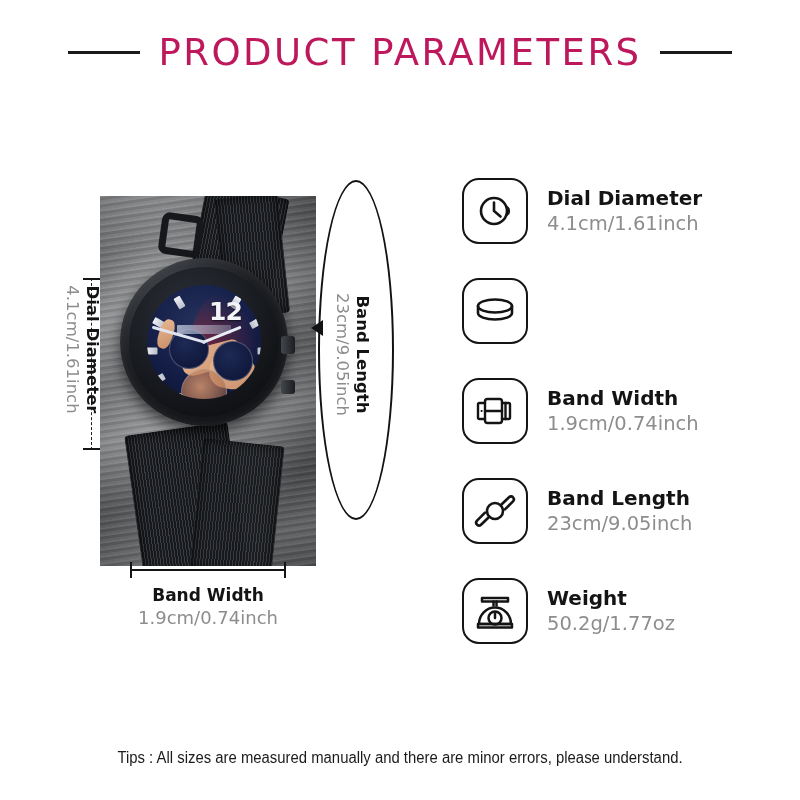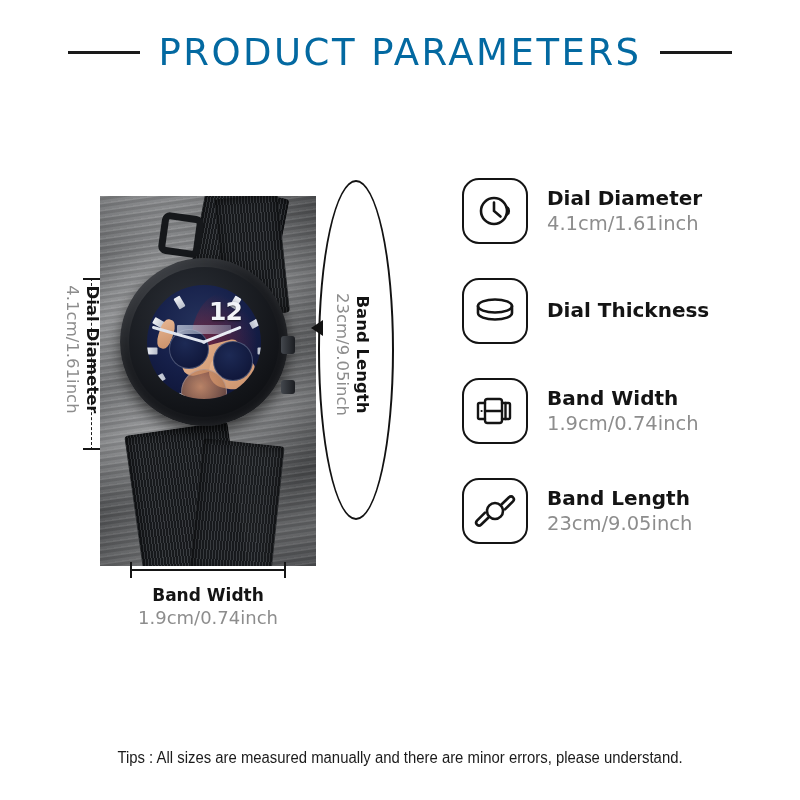--- a/index.html
+++ b/index.html
@@ -11,21 +11,21 @@
   }
   .page { position: relative; width: 800px; height: 800px; background: #ffffff; }
 
   
   .title-row {
     position: absolute; top: 24px; left: 0; width: 800px; height: 56px;
     display: flex; align-items: center; justify-content: center; gap: 18px;
   }
   .title-rule { height: 3px; background: #1a1a1a; width: 72px; }
   .title-text {
-    font-size: 37px; letter-spacing: 2.5px; color: #0369a1;
+    font-size: 37px; letter-spacing: 2.5px; color: #be185d;
     font-weight: 400; white-space: nowrap;
     font-family: "DejaVu Sans", sans-serif;
   }
 
   
   .photo-block { position: absolute; left: 0; top: 150px; width: 420px; height: 500px; }
 
   .photo {
     position: absolute; left: 100px; top: 46px; width: 216px; height: 370px;
     overflow: hidden;
@@ -302,21 +302,20 @@
     </div>
 
     <div class="spec-row">
       <div class="spec-icon">
         <svg width="46" height="44" viewBox="0 0 46 44" fill="none" stroke="#141414" stroke-width="2.6" stroke-linecap="round">
           <ellipse cx="23" cy="17" rx="17" ry="6.5"></ellipse>
           <path d="M6 17v7c0 3.6 7.6 6.5 17 6.5s17-2.9 17-6.5v-7"></path>
         </svg>
       </div>
       <div class="spec-text">
-        <div class="spec-label">Dial Thickness</div>
       </div>
     </div>
 
     <div class="spec-row">
       <div class="spec-icon">
         <svg width="46" height="40" viewBox="0 0 46 40" fill="none" stroke="#141414" stroke-width="2.4" stroke-linecap="round" stroke-linejoin="round">
           <rect x="13" y="8" width="17" height="24" rx="2.5"></rect>
           <path d="M13 12H7.5c-1 0-1.5.6-1.5 1.5v13c0 .9.5 1.5 1.5 1.5H13"></path>
           <path d="M30 12h6.5c1 0 1.5.6 1.5 1.5v13c0 .9-.5 1.5-1.5 1.5H30"></path>
           <path d="M13 20h17"></path>
@@ -339,18 +338,35 @@
           <path d="M28.7 17.3 37 9.3c1.2-1.2 3-1.2 4 0 1.1 1.1 1.1 2.8 0 4l-8 8"></path>
           <path d="M17.3 28.7 9 36.7c-1.2 1.2-3 1.2-4 0-1.1-1.1-1.1-2.8 0-4l8-8"></path>
         </svg>
       </div>
       <div class="spec-text">
         <div class="spec-label">Band Length</div>
         <div class="spec-value">23cm/9.05inch</div>
       </div>
     </div>
 
+    <div class="spec-row">
+      <div class="spec-icon">
+        <svg width="44" height="44" viewBox="0 0 44 44" fill="none" stroke="#141414" stroke-width="2.5" stroke-linecap="round" stroke-linejoin="round">
+          <path d="M9 9h26v3.5H9z"></path>
+          <path d="M20.5 12.5v4"></path>
+          <path d="M23.5 12.5v4"></path>
+          <path d="M6 35c0-9 7.2-16.5 16-16.5S38 26 38 35z"></path>
+          <path d="M5 35h34v3.5H5z"></path>
+          <circle cx="22" cy="29" r="6.5"></circle>
+          <path d="M22 24.5V29"></path>
+        </svg>
+      </div>
+      <div class="spec-text">
+        <div class="spec-label">Weight</div>
+        <div class="spec-value">50.2g/1.77oz</div>
+      </div>
+    </div>
 
   </div>
 
   <div class="footer">Tips : All sizes are measured manually and there are minor errors, please understand.</div>
 
 </div>
 
 </body></html>

